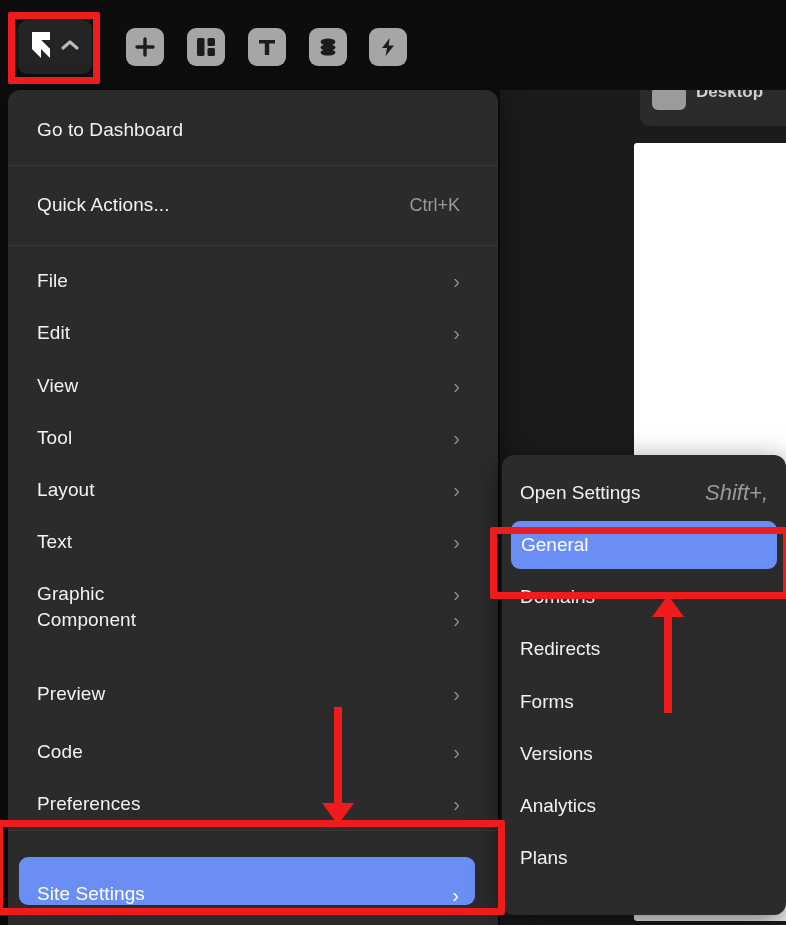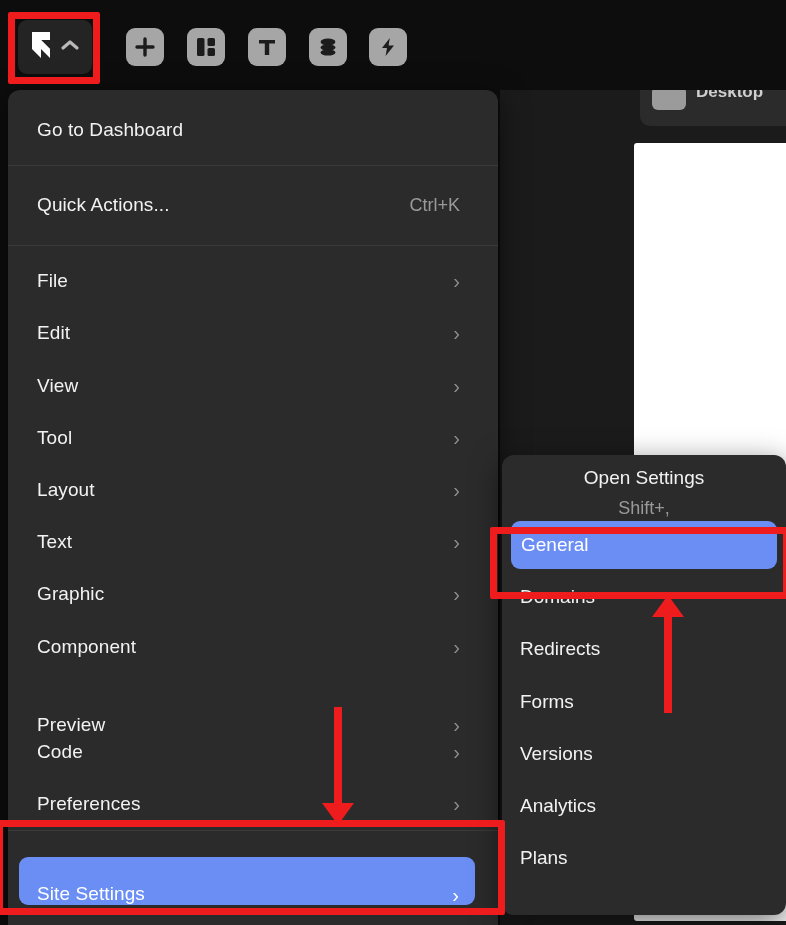--- a/index.html
+++ b/index.html
@@ -208,22 +208,23 @@
   }
   .sub-row .label {
     color: #f2f2f2;
     font-size: 19px;
     font-weight: 500;
     flex: 1 1 auto;
     white-space: nowrap;
   }
   .sub-row .shortcut {
     color: #9a9a9a;
-    font-size: 18px;
+    font-size: 22px;
     white-space: nowrap;
+    font-style: italic;
   }
   .sub-row.highlight { padding: 0; }
   .sub-row.highlight .pill {
     margin: 0 9px;
     flex: 1 1 auto;
     height: 48px;
     background: #6b8ef5;
     border-radius: 9px;
     display: flex;
     align-items: center;
@@ -356,25 +357,25 @@
       <span class="chevron-right">›</span>
     </div>
     <div class="menu-row" style="top:426px;">
       <span class="label">Text</span>
       <span class="chevron-right">›</span>
     </div>
     <div class="menu-row" style="top:478px;">
       <span class="label">Graphic</span>
       <span class="chevron-right">›</span>
     </div>
-    <div class="menu-row" style="top:531px;">
+    <div class="menu-row" style="top:504px;">
       <span class="label">Component</span>
       <span class="chevron-right">›</span>
     </div>
-    <div class="menu-row" style="top:609px;">
+    <div class="menu-row" style="top:578px;">
       <span class="label">Preview</span>
       <span class="chevron-right">›</span>
     </div>
     <div class="menu-row" style="top:636px;">
       <span class="label">Code</span>
       <span class="chevron-right">›</span>
     </div>
     <div class="menu-row" style="top:688px;">
       <span class="label">Preferences</span>
       <span class="chevron-right">›</span>
@@ -388,21 +389,21 @@
       </div>
     </div>
 
     <div class="menu-row" style="top:818px;">
       <span class="label">Help</span>
       <span class="chevron-right">›</span>
     </div>
   </div>
 
   <div id="sub-menu">
-    <div class="sub-row" style="top:12px;flex-direction:column;">
+    <div class="sub-row" style="top:12px;">
       <span class="label">Open Settings</span>
       <span class="shortcut">Shift+,</span>
     </div>
 
     <div class="sub-row highlight" style="top:64px;">
       <div class="pill">
         <span class="label">General</span>
       </div>
     </div>
 

